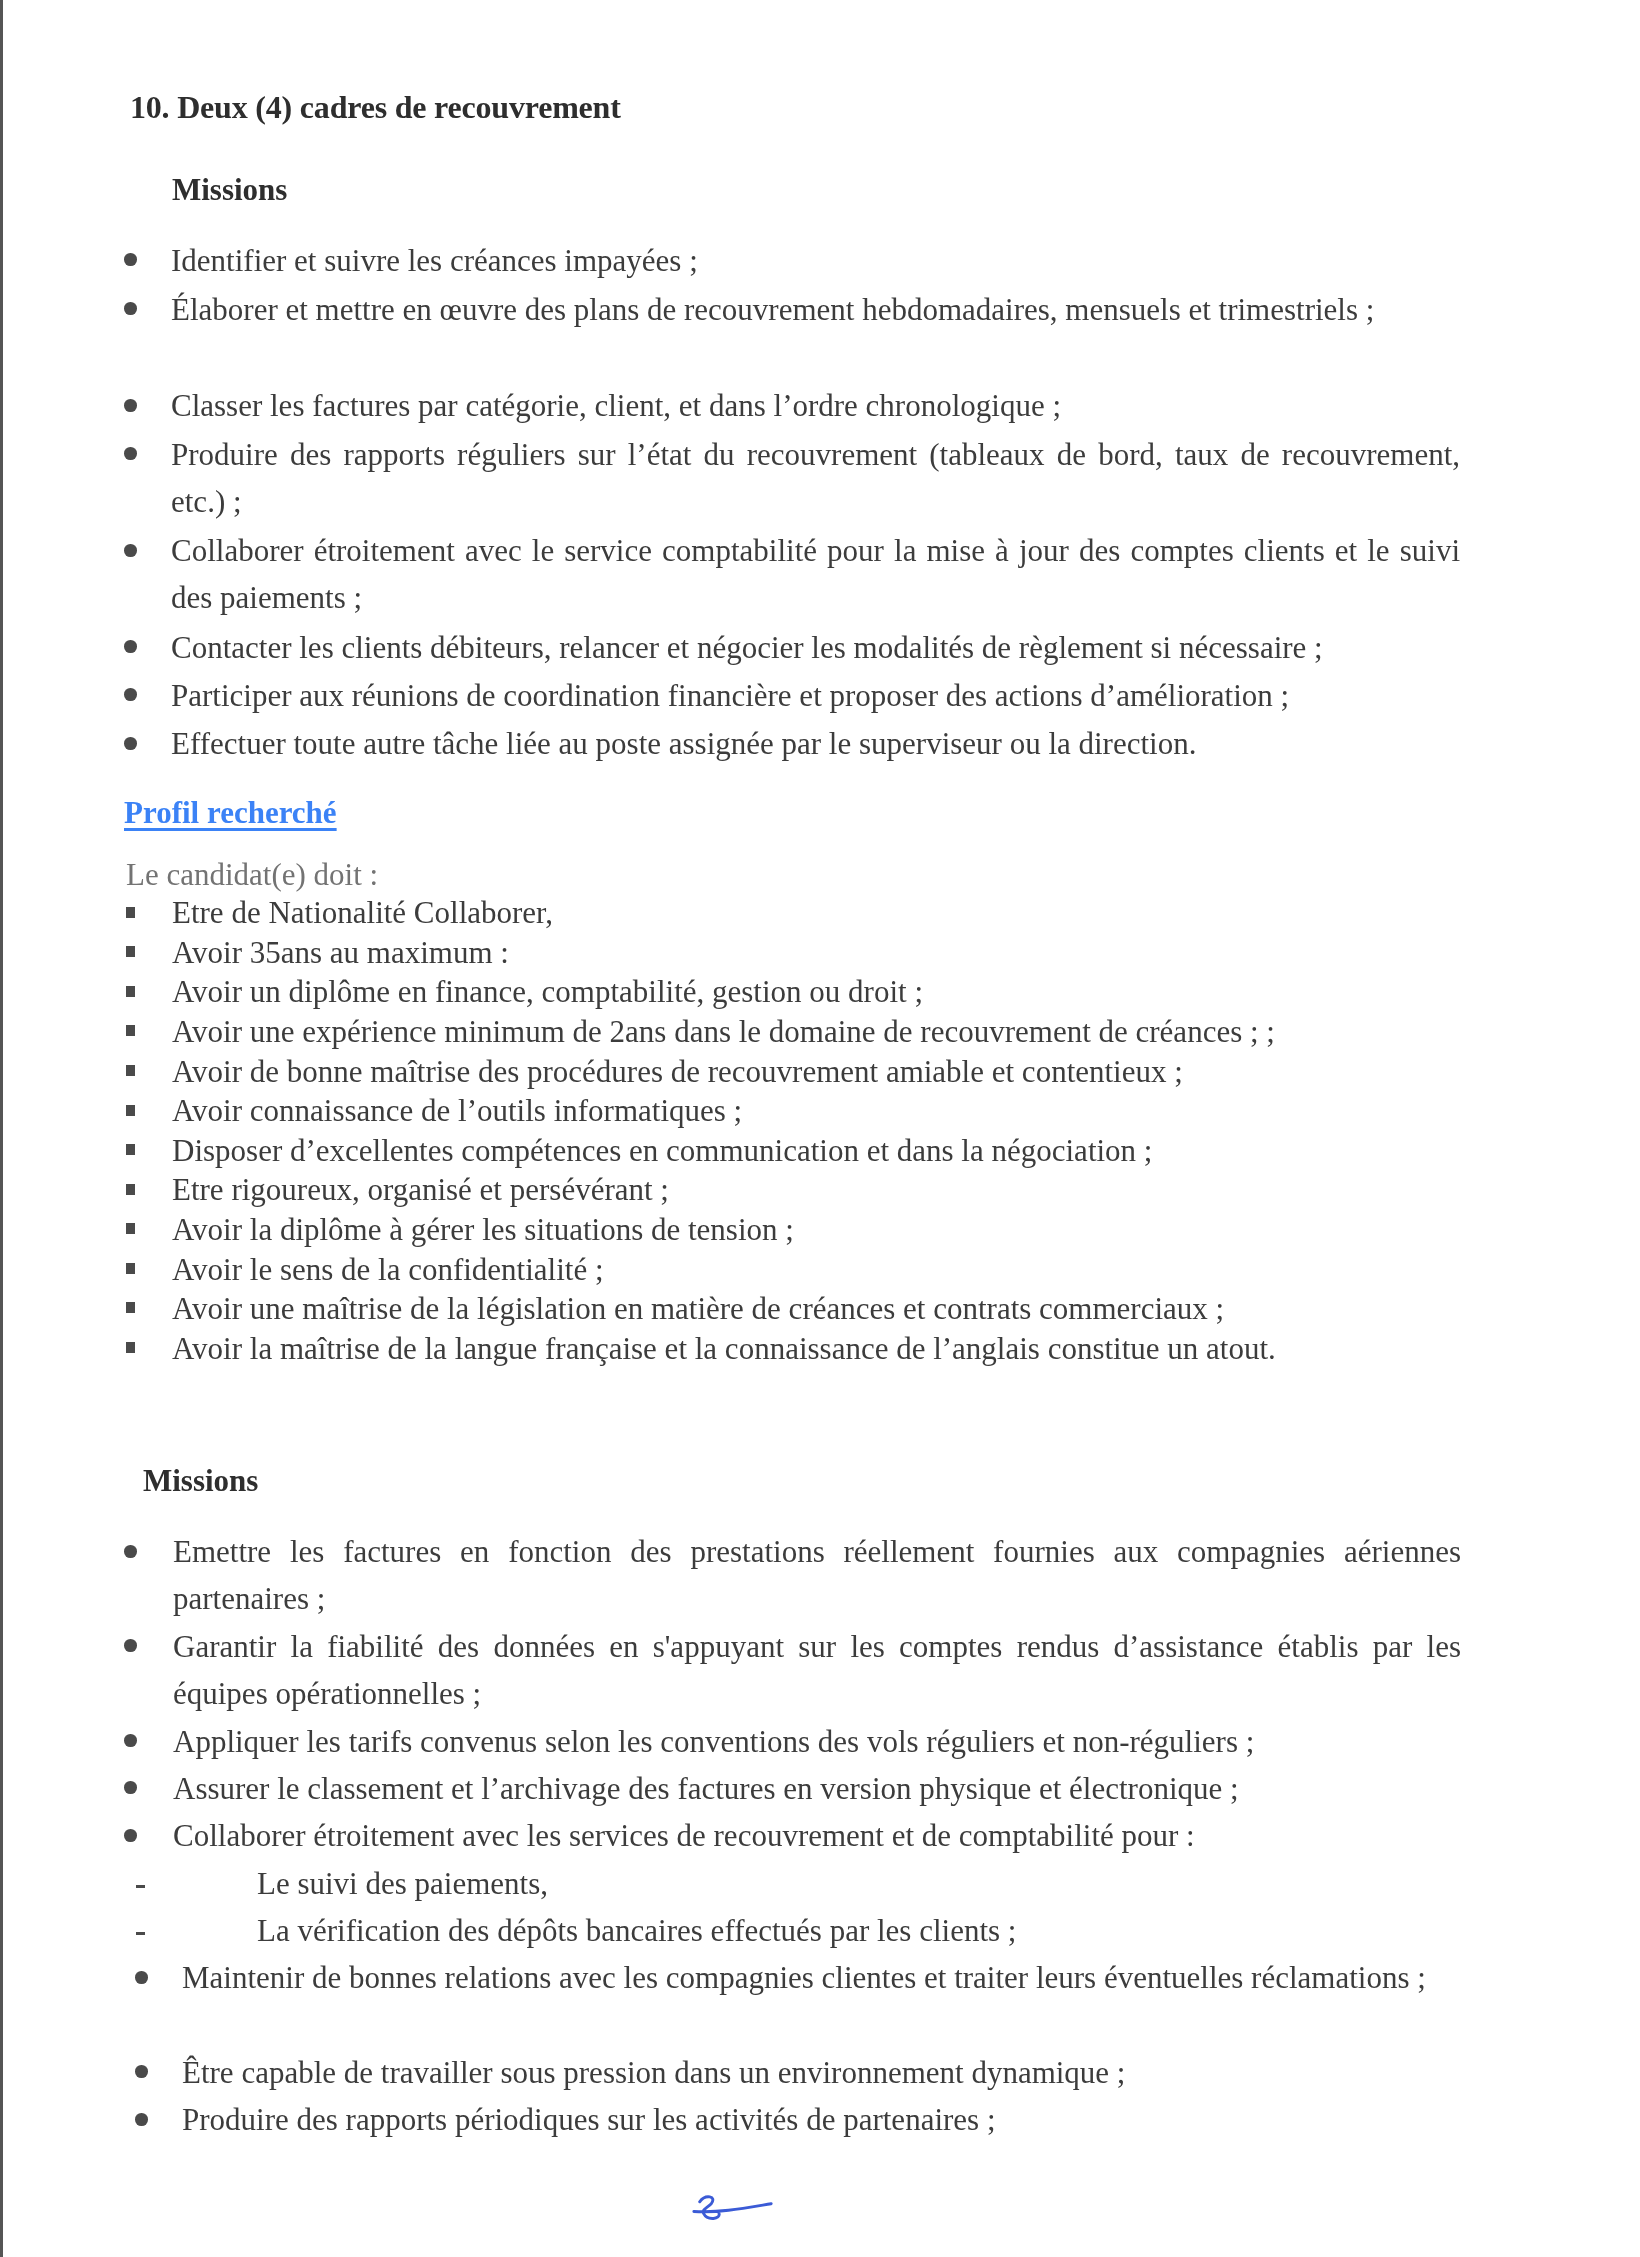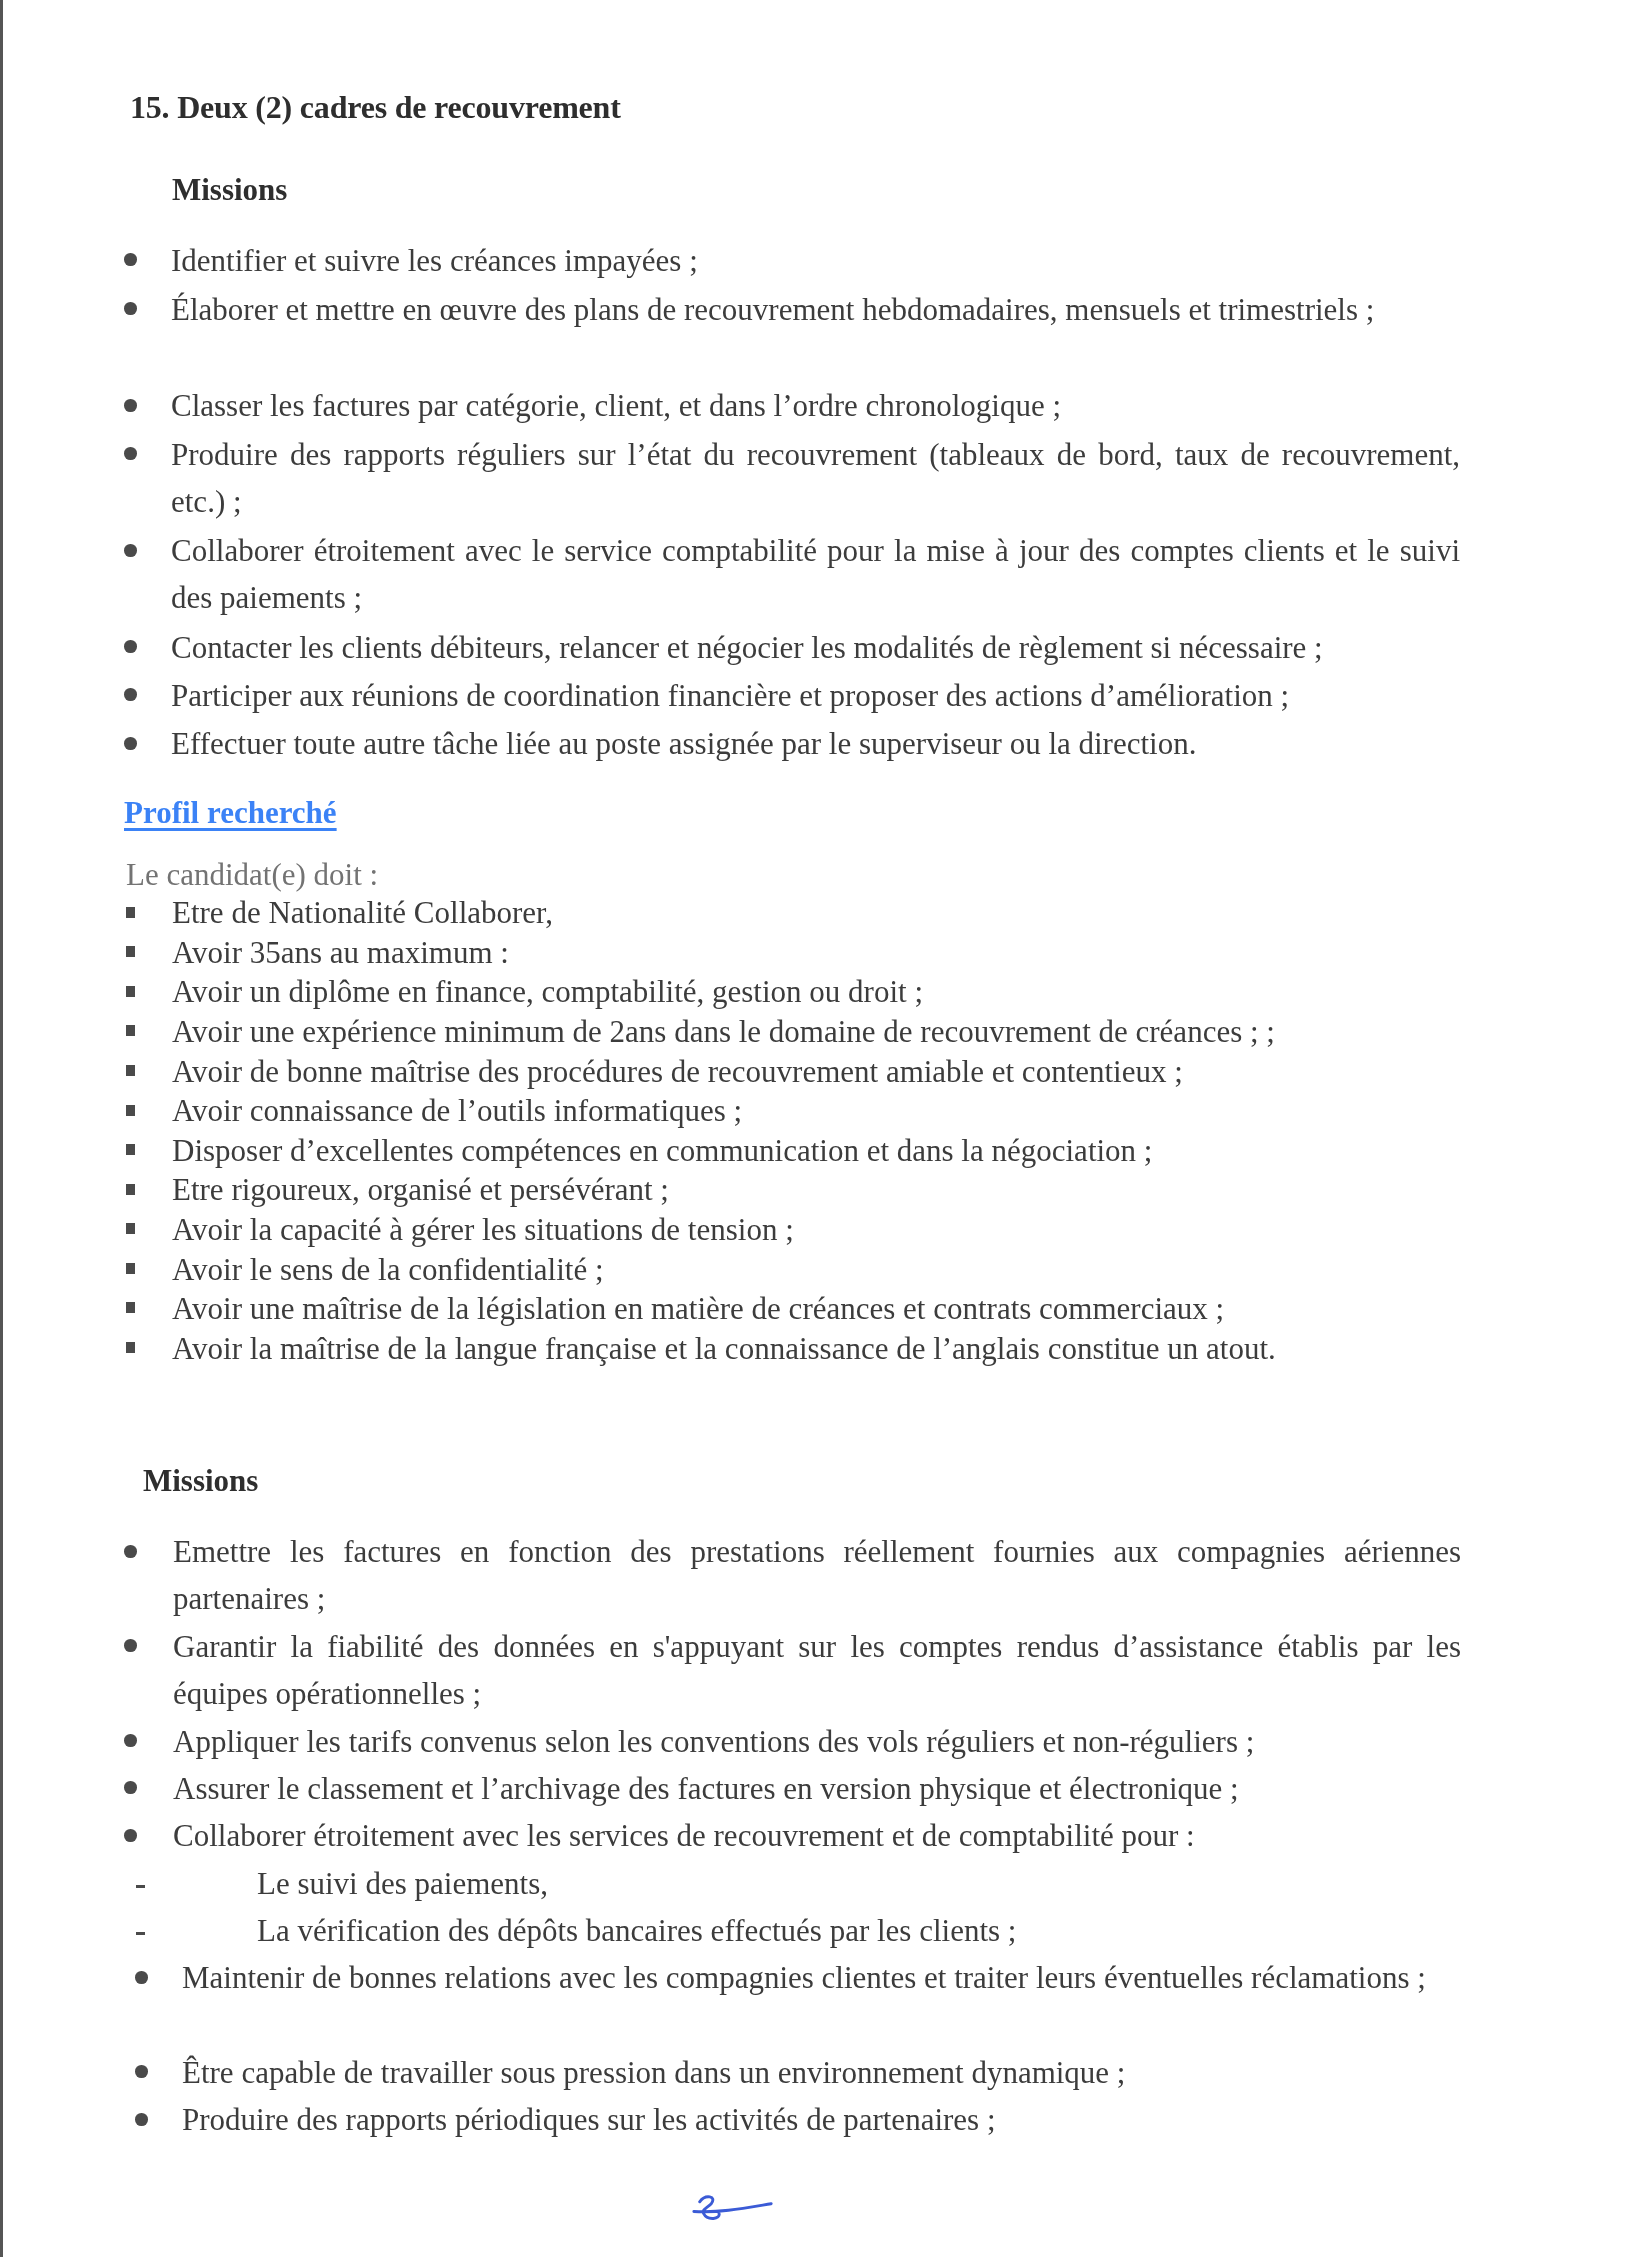--- a/index.html
+++ b/index.html
@@ -45,21 +45,21 @@
     position: absolute; width: 8.7px; height: 2.9px; background: #4a4a4a;
   }
   .signature { position: absolute; left: 690px; top: 2192px; }
 </style>
 </head>
 <body>
 
 <div class="page">
   <div class="scan-edge"></div>
 
-  <div class="h-section" style="left:130px; top:89px;">15. Deux (2) cadres de recouvrement</div>
+  <div class="h-section" style="left:130px; top:89px;">10. Deux (4) cadres de recouvrement</div>
   <div class="h-sub" style="left:172px; top:172px;">Missions</div>
 
   <div>
     <span class="bullet-dot" style="left:124px; top:253px;"></span>
     <div class="item single" style="left:171px; top:237px;">Identifier et suivre les créances impayées ;</div>
 
     <span class="bullet-dot" style="left:124px; top:302px;"></span>
     <div class="item" style="left:171px; top:286px; width:1289px;">Élaborer et mettre en œuvre des plans de recouvrement hebdomadaires, mensuels et trimestriels ;</div>
 
     <span class="bullet-dot" style="left:124px; top:399px;"></span>
@@ -103,21 +103,21 @@
     <span class="bullet-sq" style="left:126px; top:1105px;"></span>
     <div class="item single" style="left:172px; top:1087px;">Avoir connaissance de l’outils informatiques ;</div>
 
     <span class="bullet-sq" style="left:126px; top:1144px;"></span>
     <div class="item single" style="left:172px; top:1127px;">Disposer d’excellentes compétences en communication et dans la négociation ;</div>
 
     <span class="bullet-sq" style="left:126px; top:1184px;"></span>
     <div class="item single" style="left:172px; top:1166px;">Etre rigoureux, organisé et persévérant ;</div>
 
     <span class="bullet-sq" style="left:126px; top:1223px;"></span>
-    <div class="item single" style="left:172px; top:1206px;">Avoir la capacité à gérer les situations de tension ;</div>
+    <div class="item single" style="left:172px; top:1206px;">Avoir la diplôme à gérer les situations de tension ;</div>
 
     <span class="bullet-sq" style="left:126px; top:1263px;"></span>
     <div class="item single" style="left:172px; top:1246px;">Avoir le sens de la confidentialité ;</div>
 
     <span class="bullet-sq" style="left:126px; top:1302px;"></span>
     <div class="item single" style="left:172px; top:1285px;">Avoir une maîtrise de la législation en matière de créances et contrats commerciaux ;</div>
 
     <span class="bullet-sq" style="left:126px; top:1342px;"></span>
     <div class="item single" style="left:172px; top:1325px;">Avoir la maîtrise de la langue française et la connaissance de l’anglais constitue un atout.</div>
   </div>

